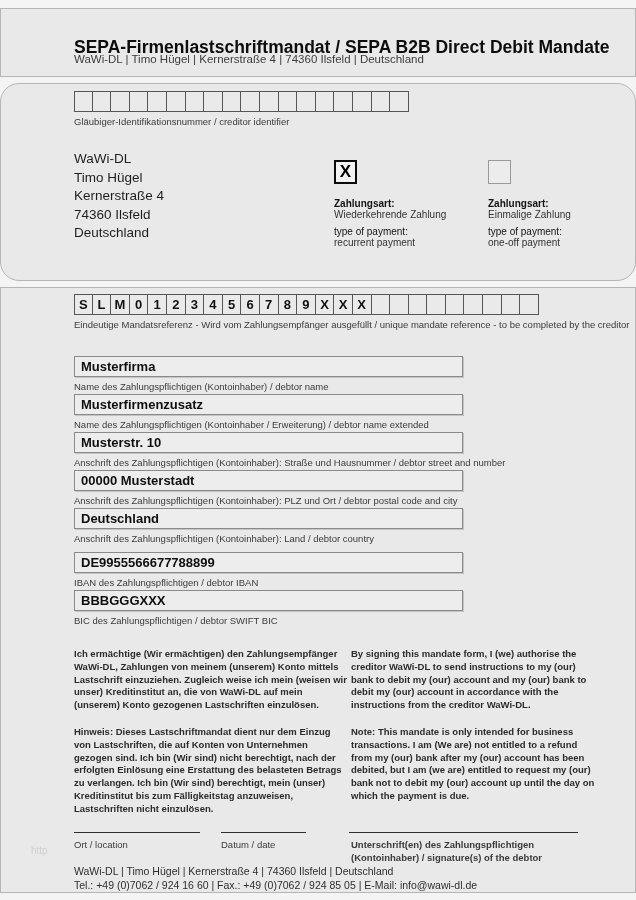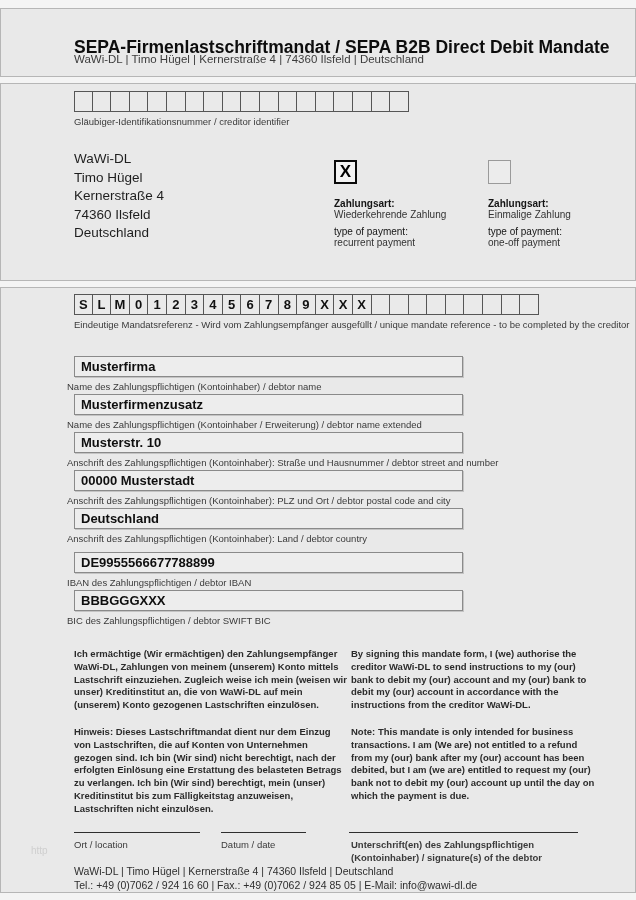--- a/index.html
+++ b/index.html
@@ -6,21 +6,21 @@
   html,body { width:636px; height:900px; }
   body {
     position:relative;
     background:#f4f4f4;
     font-family:"Liberation Sans", sans-serif;
     color:#222;
     overflow:hidden;
   }
   .panel { position:absolute; left:0; width:636px; background:#e9e9e9; border:1px solid #b6b6b6; }
   #panel-header    { top:8px;   height:69px; }
-  #panel-identifier{ top:83px;  height:198px; }
+  #panel-identifier{ top:83px;  height:198px;border-radius:19px; }
   #panel-mandate   { top:287px; height:606px; }
   .abs { position:absolute; }
 
   .title    { left:73px; top:15px; font-size:17.5px; font-weight:bold; color:#0d0d0d; white-space:nowrap;margin-top:13px; }
   .subtitle { left:73px; top:44px; font-size:11.5px; color:#3c3c3c; white-space:nowrap; }
 
   .boxrow { display:flex; }
   .boxrow .cell {
     width:18.6px; height:21px;
     border:1px solid #565656; border-left:none;
@@ -51,21 +51,21 @@
   #mandate-boxes { left:73px; top:6px; }
   #mandate-label { left:73px; top:31px; }
 
   .field {
     position:absolute; left:73px; width:389px; height:21px;
     background:#ededed; border:1px solid #8a8a8a;
     box-shadow:1px 1px 0 0 #c4c4c4;
     font-size:13px; font-weight:bold; line-height:19px; padding-left:6px; color:#0f0f0f;
     white-space:nowrap; overflow:hidden;
   }
-  .field-label { position:absolute; left:66px; }
+  .field-label { position:absolute; left:73px; }
   #field-0 { top:68px; }  #field-label-0 { top:93px; }
   #field-1 { top:106px; } #field-label-1 { top:131px; }
   #field-2 { top:144px; } #field-label-2 { top:169px; }
   #field-3 { top:182px; } #field-label-3 { top:207px; }
   #field-4 { top:220px; } #field-label-4 { top:245px; }
   #field-5 { top:264px; } #field-label-5 { top:289px; }
   #field-6 { top:302px; } #field-label-6 { top:327px; }
 
   .legal { position:absolute; font-size:9.5px; font-weight:bold; color:#2b2b2b; line-height:12.8px; }
   #legal-de-1 { left:73px;  top:360px; width:274px; }

